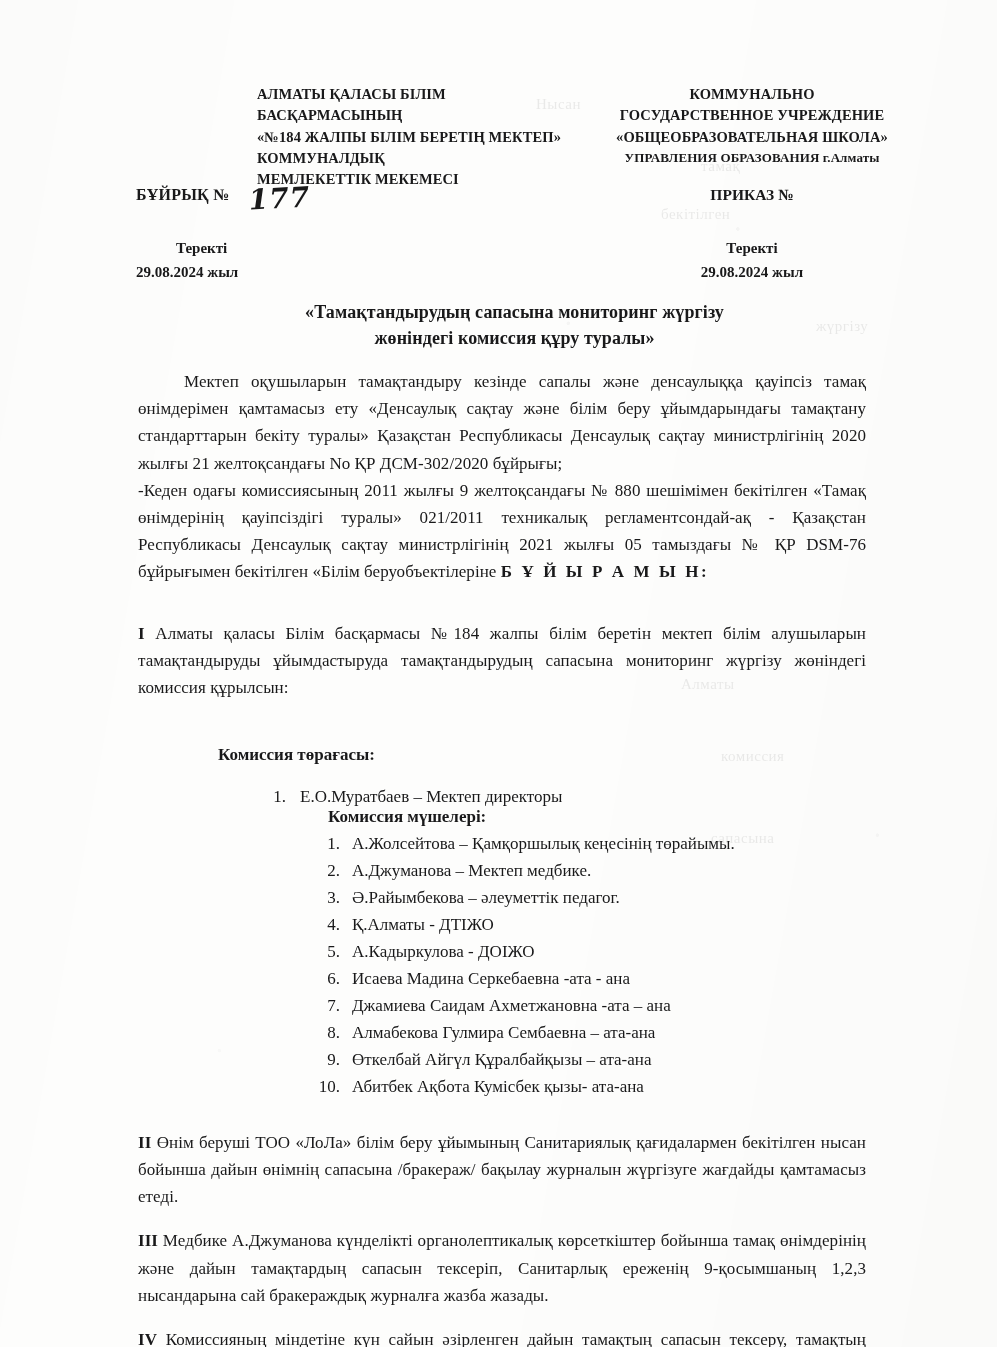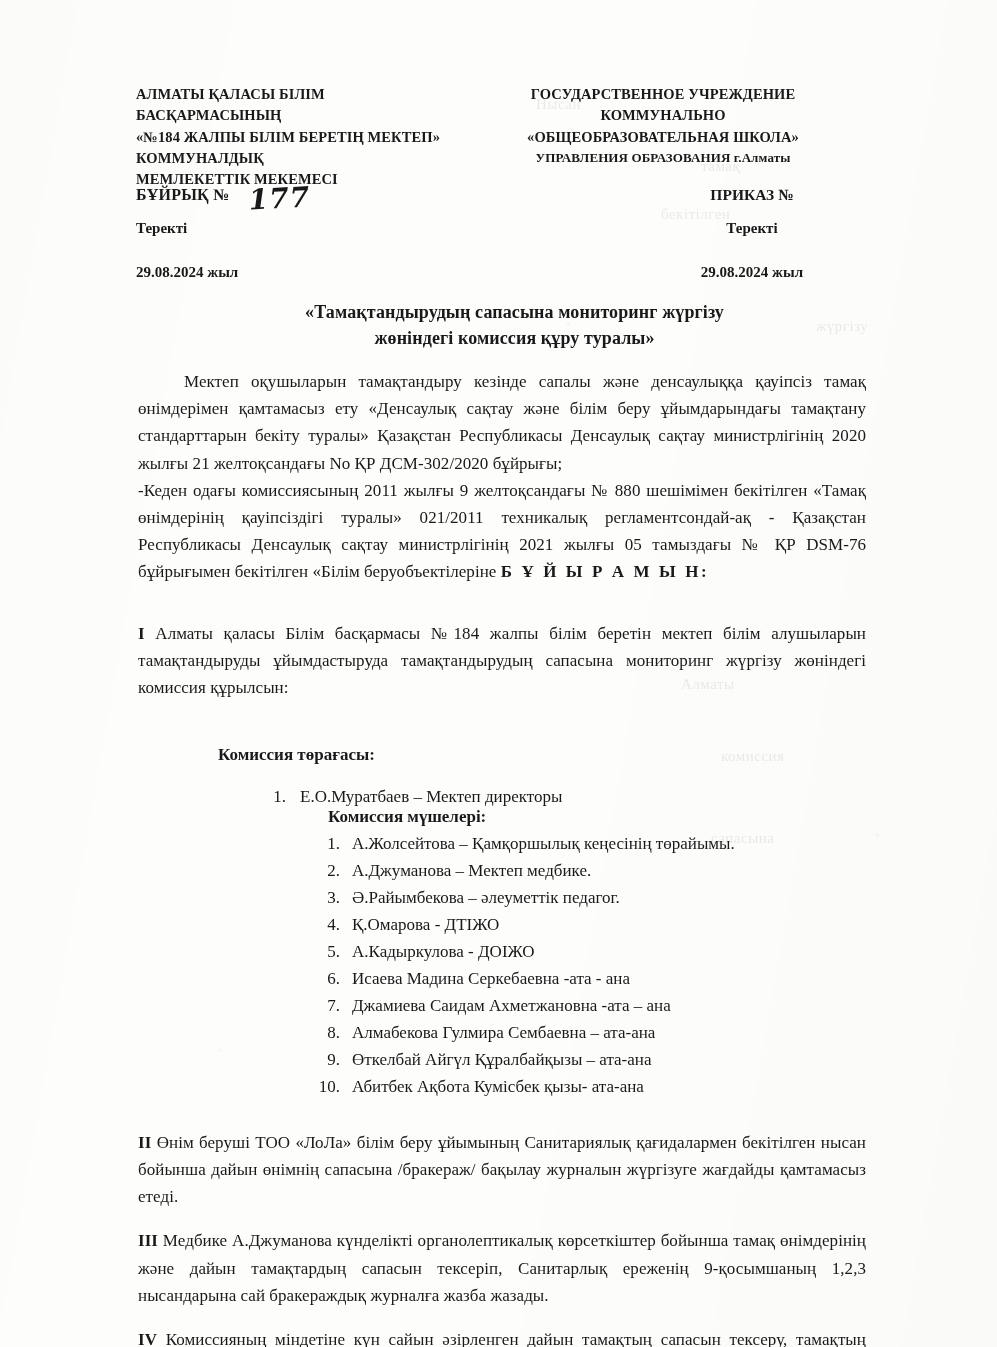--- a/index.html
+++ b/index.html
@@ -44,23 +44,22 @@
     margin-left: 21px;
   }
 
   
   .header {
     position: absolute;
     top: 84px;
     left: 136px;
     right: 72px;
     display: flex;
-    justify-content: flex-start;
+    justify-content: flex-end;
     align-items: flex-start;
-    gap: 32px;
   }
   .org-left {
     font-size: 14.5px;
     line-height: 1.47;
     font-weight: 700;
     letter-spacing: .1px;
     max-width: 330px;
   }
   .org-right {
     font-size: 14.5px;
@@ -108,21 +107,21 @@
 
   .subrow {
     position: absolute;
     left: 136px;
     right: 72px;
     display: flex;
     justify-content: space-between;
   }
   .subrow .l { font-size: 15px; font-weight: 700; }
   .subrow .r { font-size: 15px; font-weight: 700; width: 330px; text-align: center; margin-right: 8px;}
-  .row-terekti { top: 220px; }
+  .row-terekti { top: 240px; margin-left: 40px; }
   .row-date    { top: 264px; justify-content: space-between; }
 
   
   .doc-title {
     position: absolute;
     top: 300px;
     left: 150px;
     right: 118px;
     text-align: center;
     font-size: 18px;
@@ -205,22 +204,22 @@
   <span class="ghost" style="top:830px; left:690px;">сапасына</span>
 
   <div class="header">
     <div class="org-left">
       <div>АЛМАТЫ ҚАЛАСЫ БІЛІМ БАСҚАРМАСЫНЫҢ</div>
       <div>«№184 ЖАЛПЫ БІЛІМ БЕРЕТІҢ МЕКТЕП»</div>
       <div>КОММУНАЛДЫҚ</div>
       <div>МЕМЛЕКЕТТІК МЕКЕМЕСІ</div>
     </div>
     <div class="org-right">
+      <div>КОММУНАЛЬНО</div>
       <div>ГОСУДАРСТВЕННОЕ УЧРЕЖДЕНИЕ</div>
-      <div>КОММУНАЛЬНО</div>
       <div>«ОБЩЕОБРАЗОВАТЕЛЬНАЯ ШКОЛА»</div>
       <div class="city">УПРАВЛЕНИЯ ОБРАЗОВАНИЯ  г.Алматы</div>
     </div>
   </div>
 
   <div class="order-row">
     <div class="order-left">
       <span class="order-label">БҰЙРЫҚ №</span>
       <span class="order-number">177</span>
     </div>
@@ -271,21 +270,21 @@
       <li>
           <span class="idx">2.</span>
           <span>А.Джуманова – Мектеп медбике.</span>
         </li>
       <li>
           <span class="idx">3.</span>
           <span>Ә.Райымбекова – әлеуметтік педагог.</span>
         </li>
       <li>
           <span class="idx">4.</span>
-          <span>Қ.Омарова - ДТІЖО</span>
+          <span>Қ.Алматы - ДТІЖО</span>
         </li>
       <li>
           <span class="idx">5.</span>
           <span>А.Кадыркулова - ДОІЖО</span>
         </li>
       <li>
           <span class="idx">6.</span>
           <span>Исаева Мадина Серкебаевна -ата - ана</span>
         </li>
       <li>

